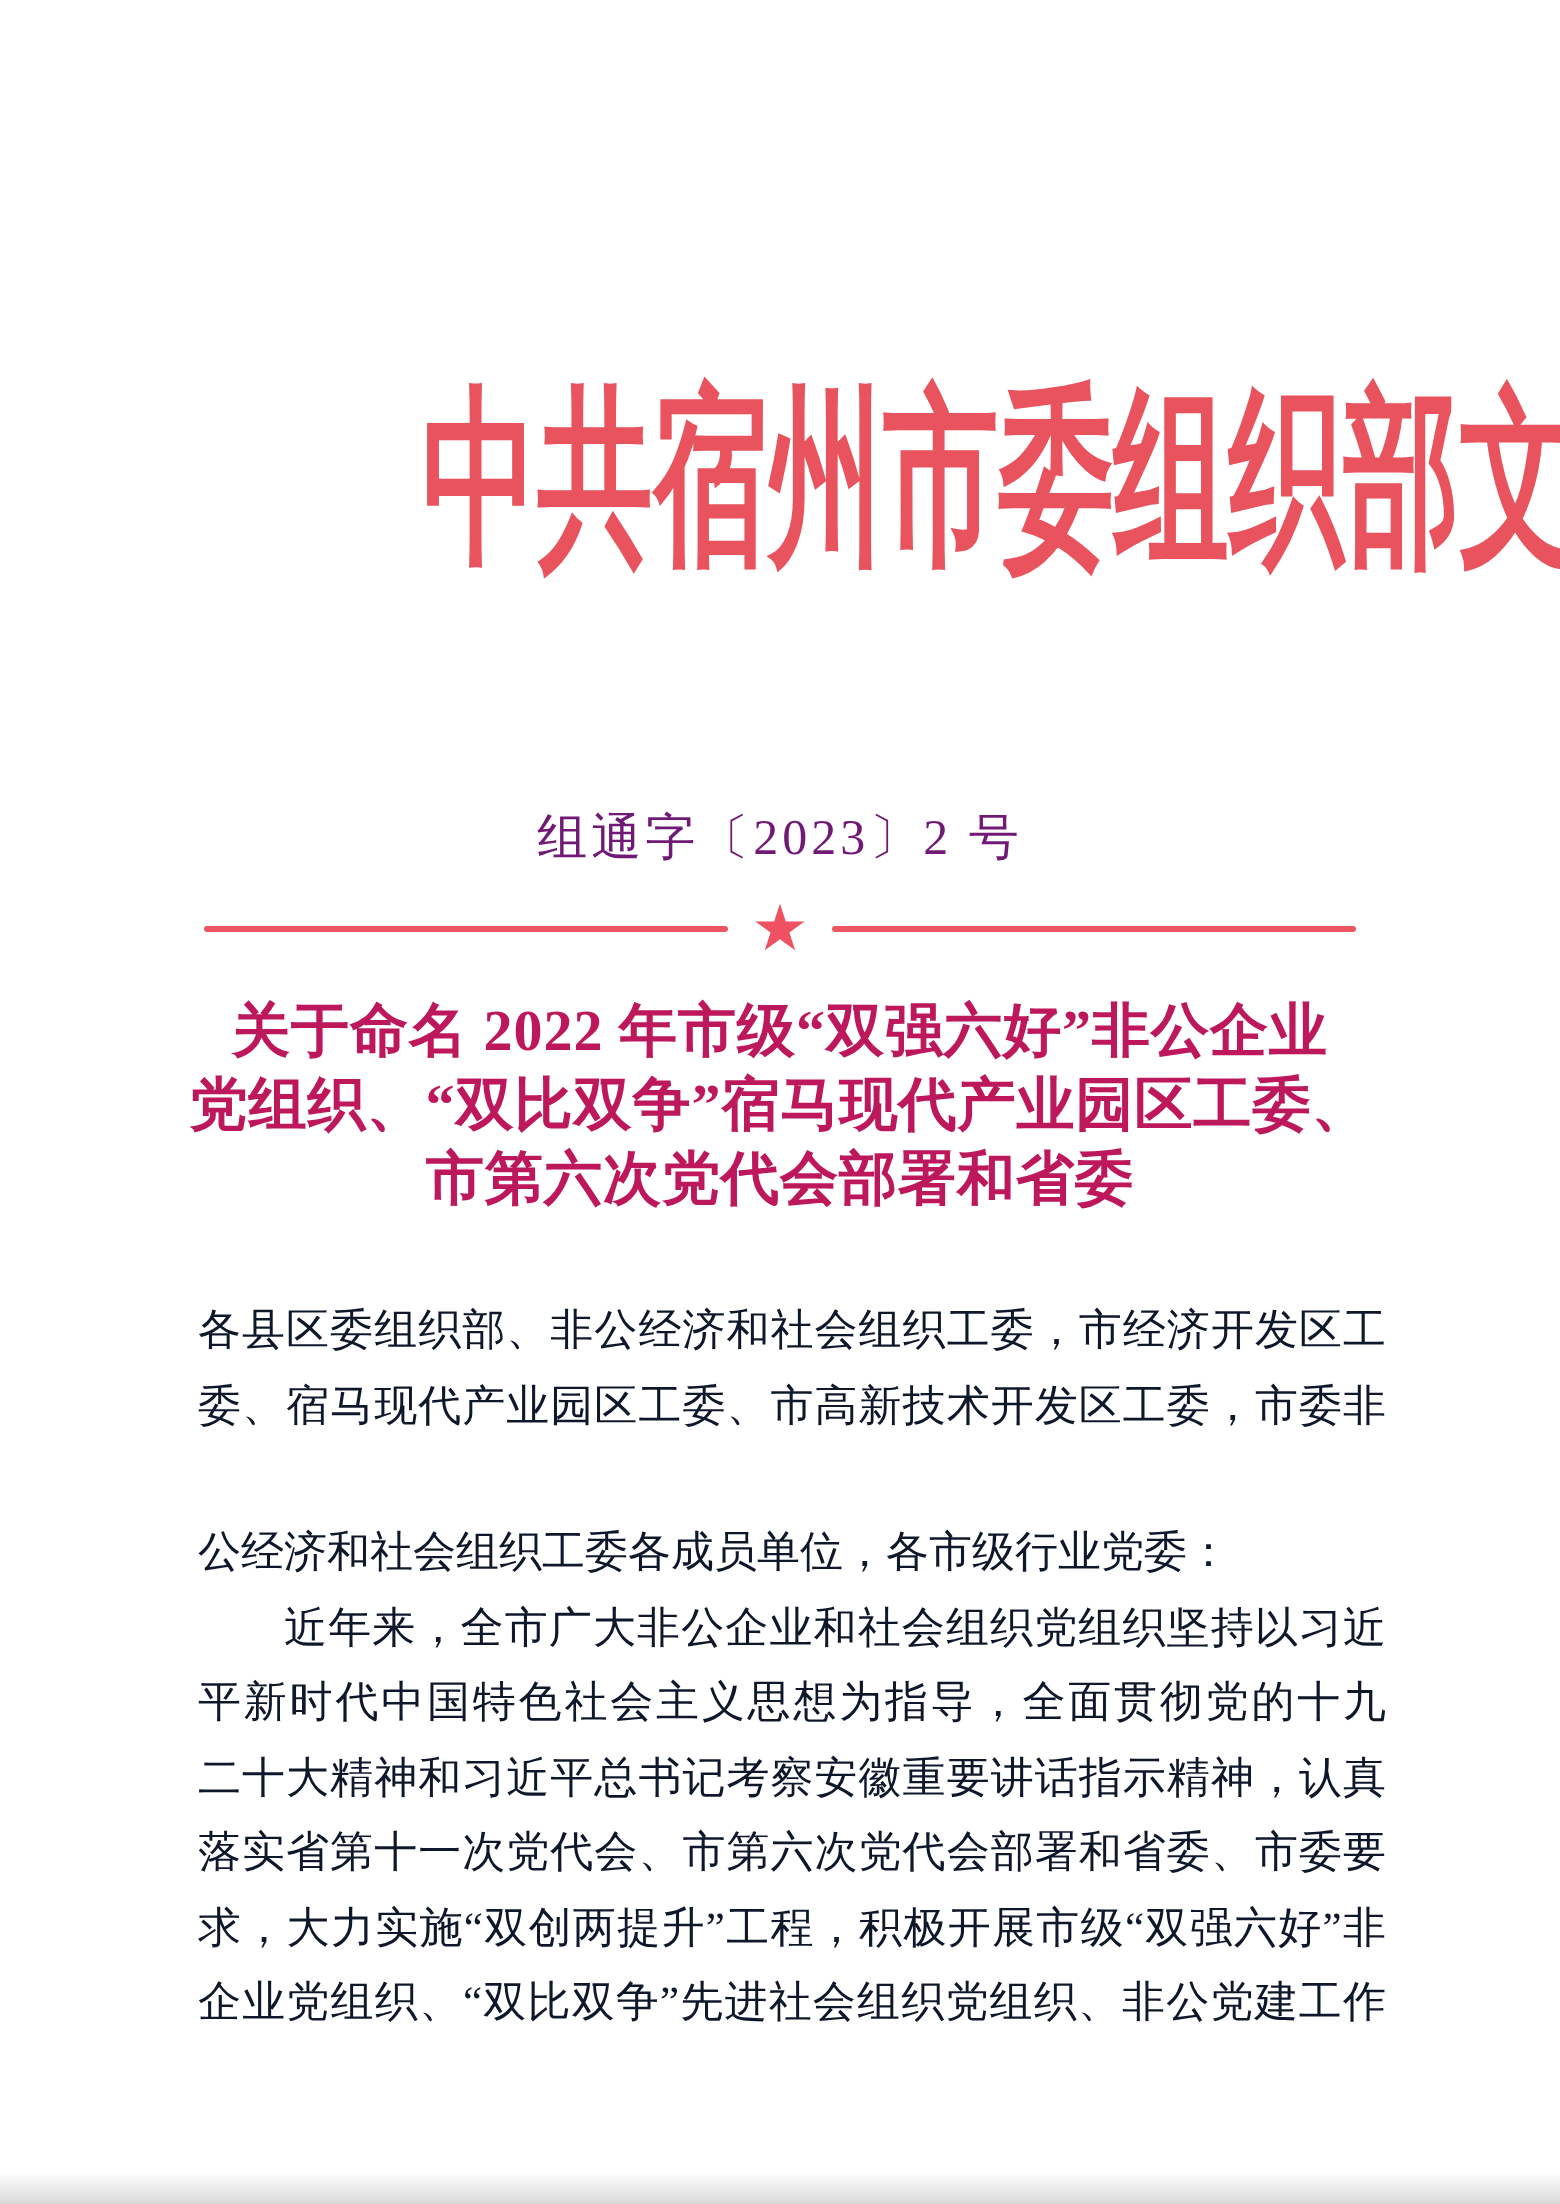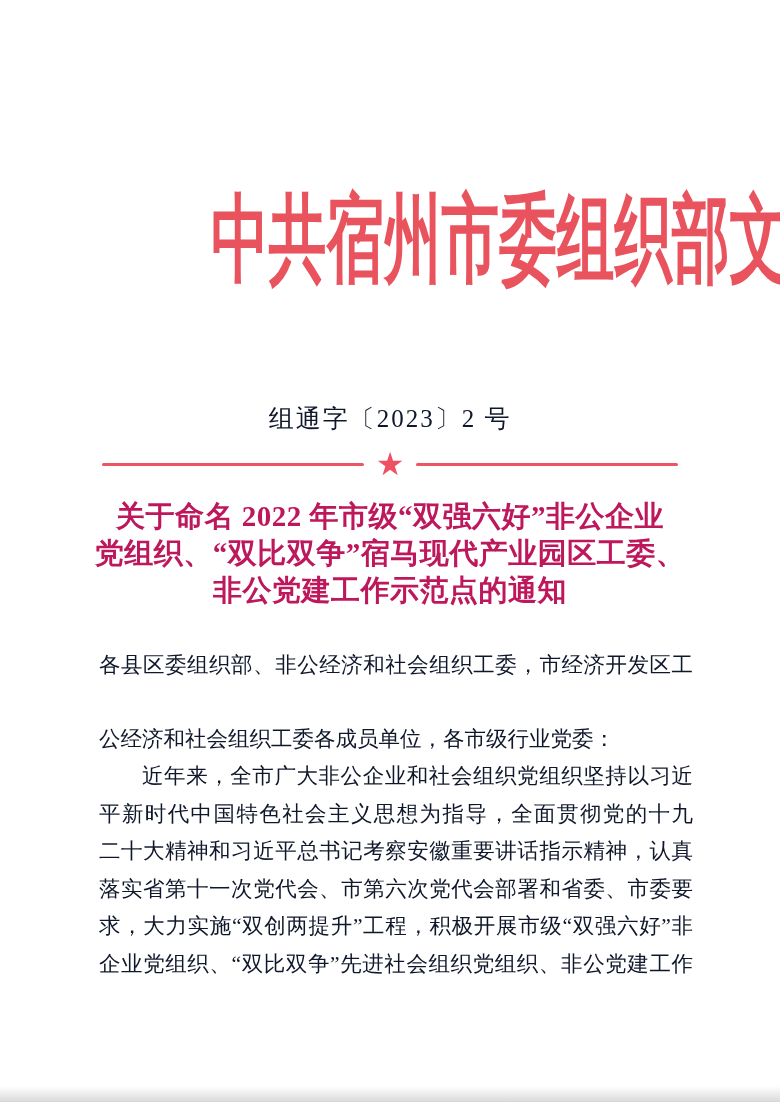--- a/index.html
+++ b/index.html
@@ -37,21 +37,21 @@
   }
   
   .doc-number {
     position: absolute;
     top: 402px;
     left: 0;
     right: 0;
     text-align: center;
     font-size: 25px;
     letter-spacing: 2px;
-    color: #0f172a;
+    color: #701a75;
   }
   
   .red-rule {
     position: absolute;
     top: 446px;
     left: 0;
     right: 0;
     height: 36px;
     display: flex;
     align-items: center;
@@ -129,25 +129,26 @@
 
   <div class="red-rule">
     <div class="rule-seg"></div>
     <div class="rule-star">★</div>
     <div class="rule-seg"></div>
   </div>
 
   <div class="doc-title">
     <div>关于命名 2022 年市级“双强六好”非公企业</div>
     <div>党组织、“双比双争”宿马现代产业园区工委、</div>
-    <div>非公党建工作示范点的通知</div>
+    <div>市第六次党代会部署和省委</div>
   </div>
 
   <div class="doc-body">
     <div class="bline">各县区委组织部、非公经济和社会组织工委，市经济开发区工</div>
+    <div class="bline">委、宿马现代产业园区工委、市高新技术开发区工委，市委非</div>
     <div class="bline natural-end">公经济和社会组织工委各成员单位，各市级行业党委：</div>
     <div class="bline para-indent">近年来，全市广大非公企业和社会组织党组织坚持以习近</div>
     <div class="bline">平新时代中国特色社会主义思想为指导，全面贯彻党的十九大、</div>
     <div class="bline">二十大精神和习近平总书记考察安徽重要讲话指示精神，认真</div>
     <div class="bline">落实省第十一次党代会、市第六次党代会部署和省委、市委要</div>
     <div class="bline">求，大力实施“双创两提升”工程，积极开展市级“双强六好”非公</div>
     <div class="bline">企业党组织、“双比双争”先进社会组织党组织、非公党建工作示</div>
   </div>
 
   <div class="scan-shadow"></div>

